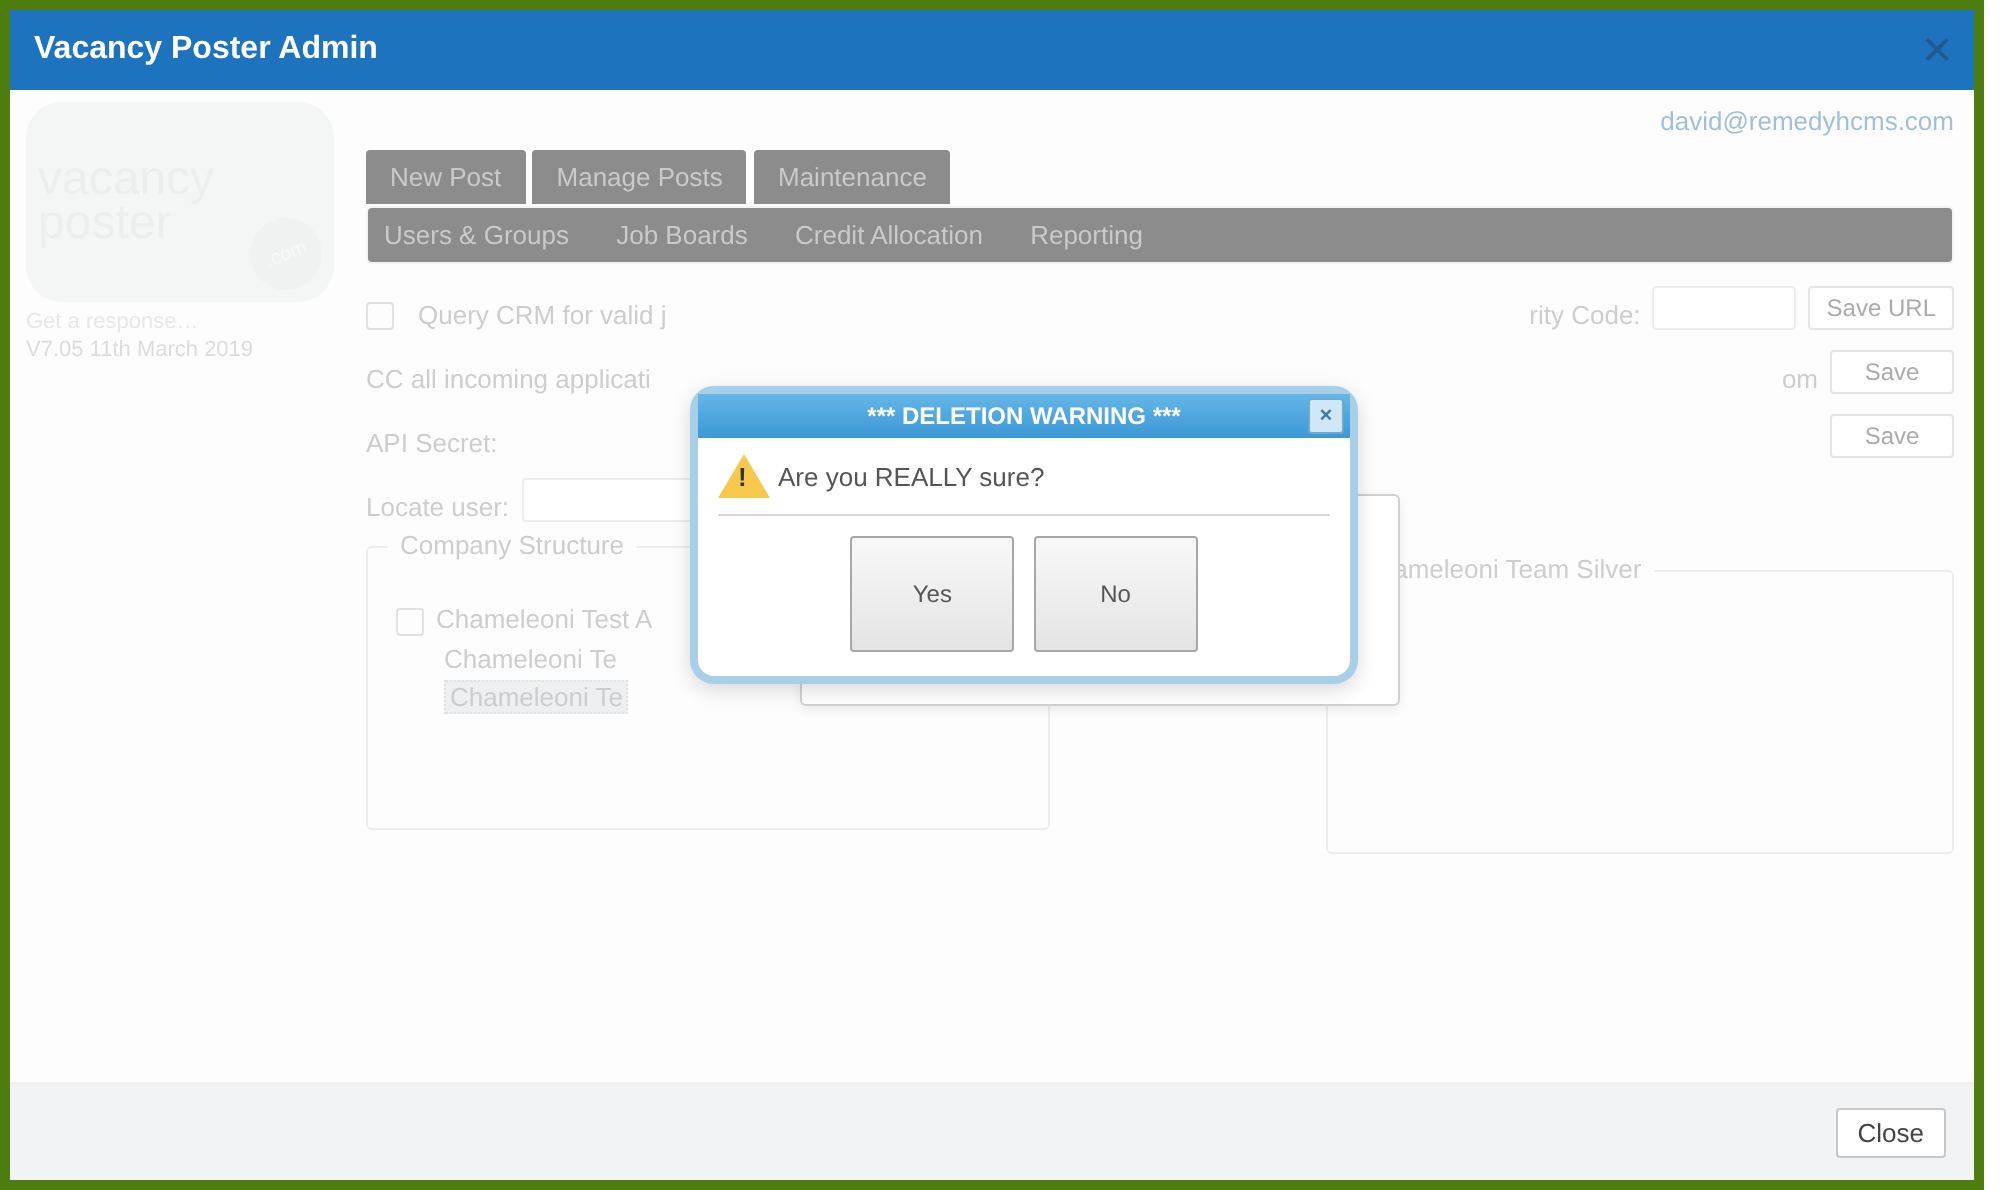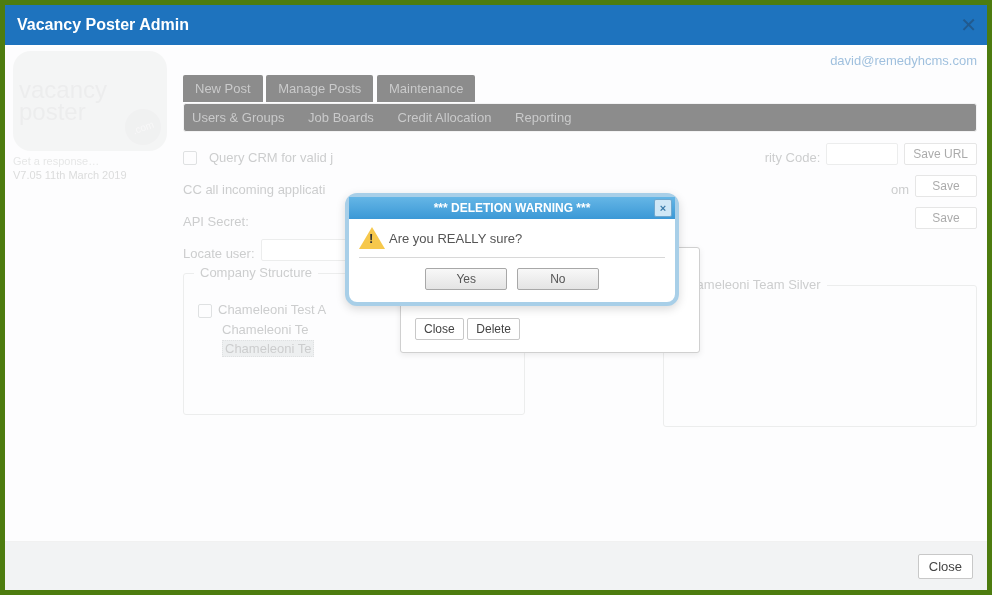--- a/index.html
+++ b/index.html
@@ -49,21 +49,21 @@
 .dlg2 .actions{text-align:left;margin-top:14px}
 
 .modal{position:absolute;z-index:10;left:340px;top:146px;width:326px;border:4px solid #a8cfe8;border-radius:12px;background:#fff;box-shadow:0 3px 10px rgba(0,0,0,0.15)}
 .modal-hd{height:22px;background:linear-gradient(#65b6e6,#3b98d6);color:#fff;font-weight:bold;font-size:12px;display:flex;align-items:center;justify-content:center;position:relative}
 .modal-hd .mx{position:absolute;right:3px;top:2px;width:16px;height:16px;background:#cfe7f6;border:1px solid #6fa8cf;border-radius:2px;display:flex;align-items:center;justify-content:center;font-size:11px;color:#3a7aa8;cursor:pointer}
 .modal-body{padding:8px 10px 12px 10px}
 .msg{display:flex;align-items:center;gap:4px;border-bottom:1px solid #d8d8d8;padding-bottom:8px;margin-bottom:10px}
 .warn-ico{width:0;height:0;border-left:13px solid transparent;border-right:13px solid transparent;border-bottom:22px solid #f6c84c;position:relative}
 .warn-ico::after{content:"!";position:absolute;left:-3px;top:4px;color:#333;font-weight:bold;font-size:13px}
 .modal-actions{text-align:center}
-.mbtn{display:inline-block;min-width:52px;text-align:center;border:1px solid #a8a8a8;background:linear-gradient(#f8f8f8,#e4e4e4);padding:3px 14px;font-size:12px;margin:0 3px;border-radius:2px;cursor:pointer}
+.mbtn{display:inline-block;min-width:52px;text-align:center;border:1px solid #a8a8a8;background:linear-gradient(#f8f8f8,#e4e4e4);padding:21px 14px;font-size:12px;margin:0 3px;border-radius:2px;cursor:pointer}
 </style>
 </head>
 <body>
 
 <div class="window">
 
   <div class="titlebar">
     <span class="title">Vacancy Poster Admin</span>
     <span class="close-x">✕</span>
   </div>

